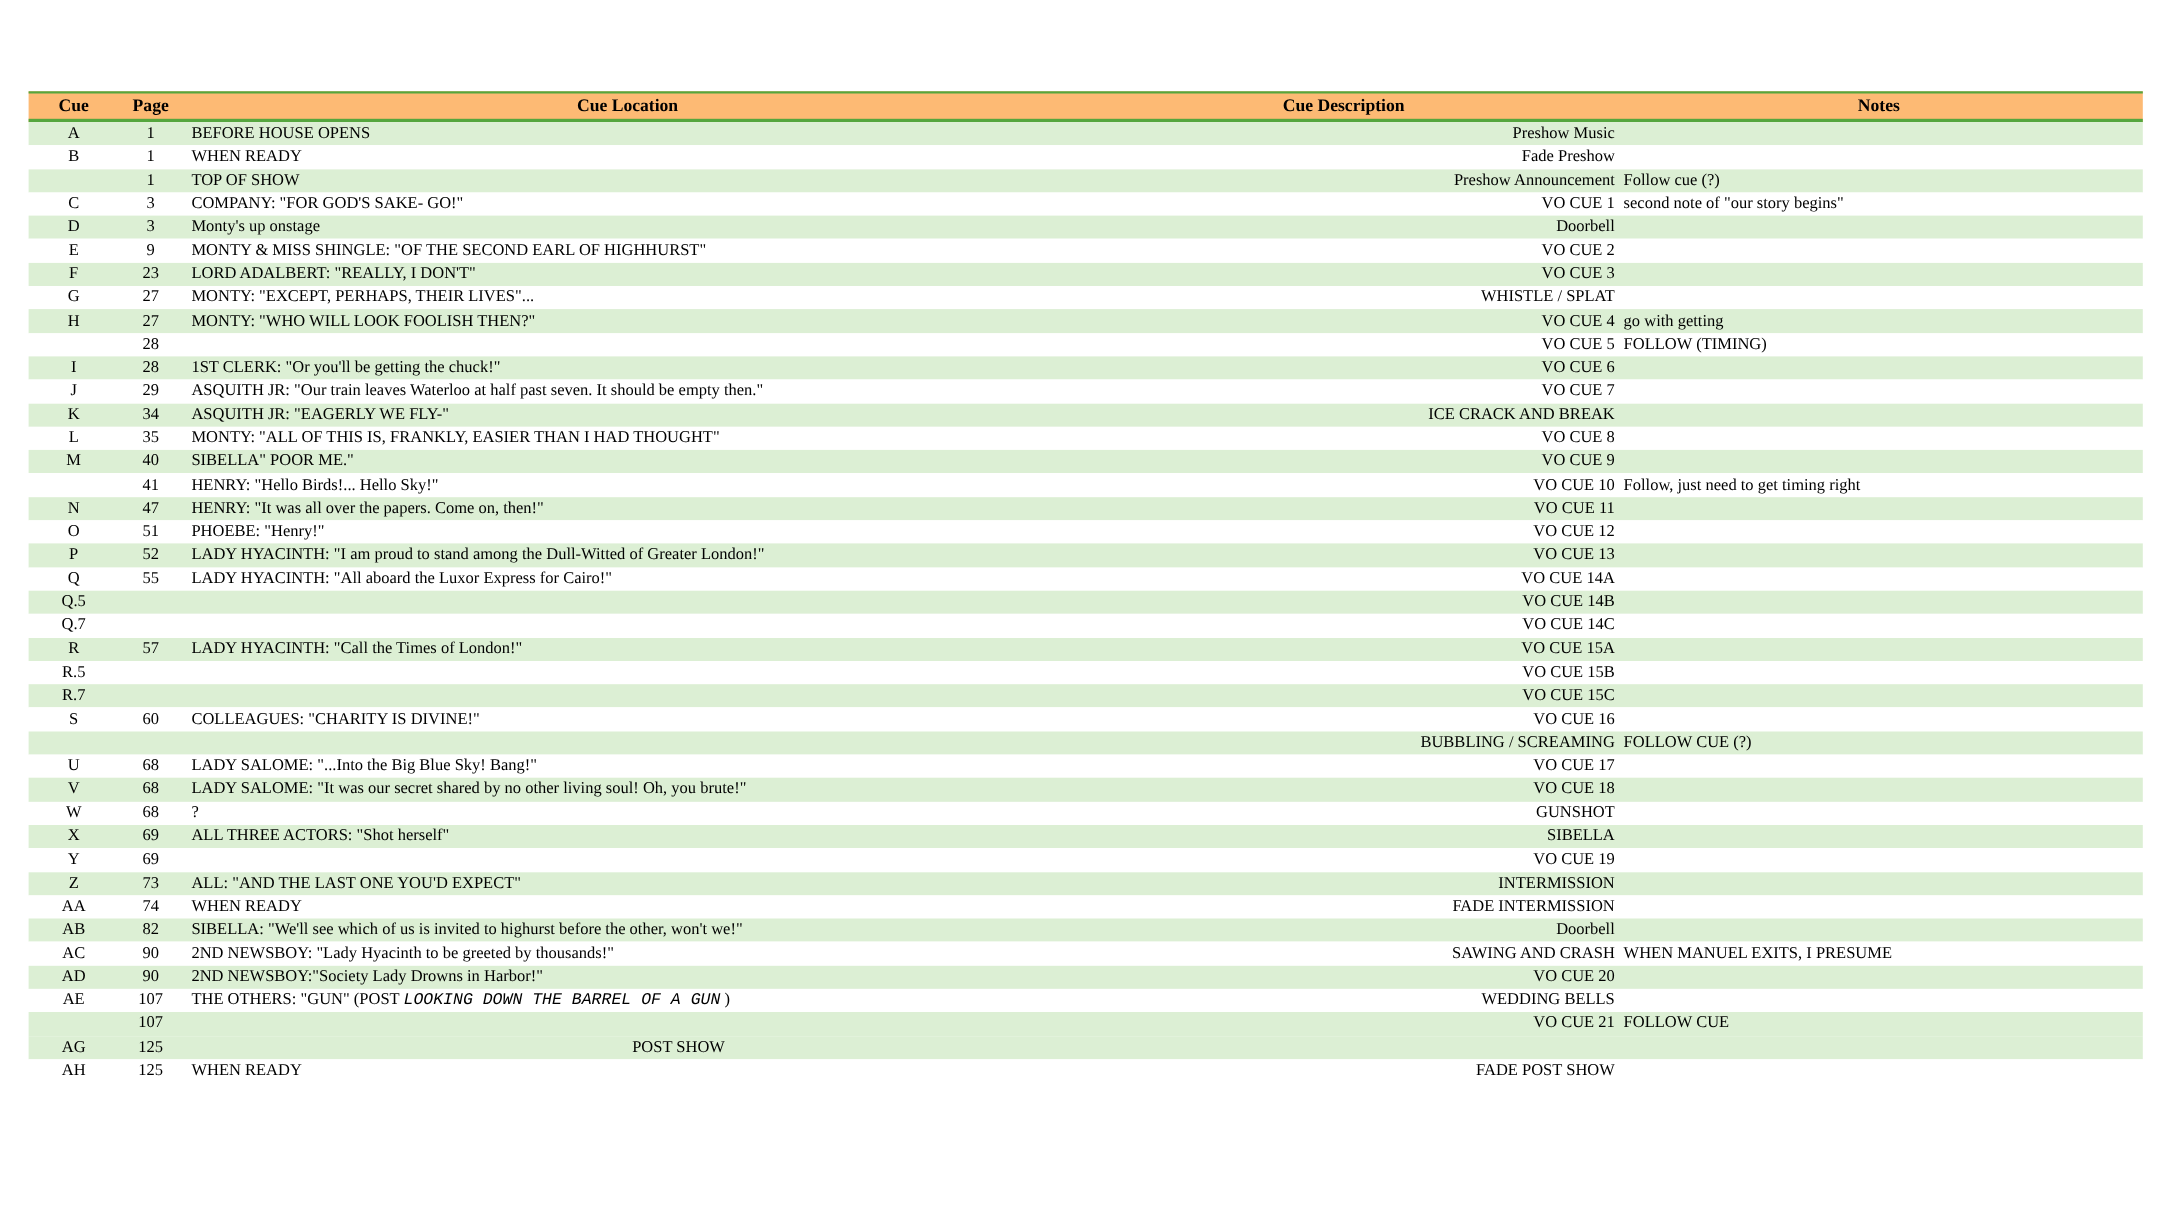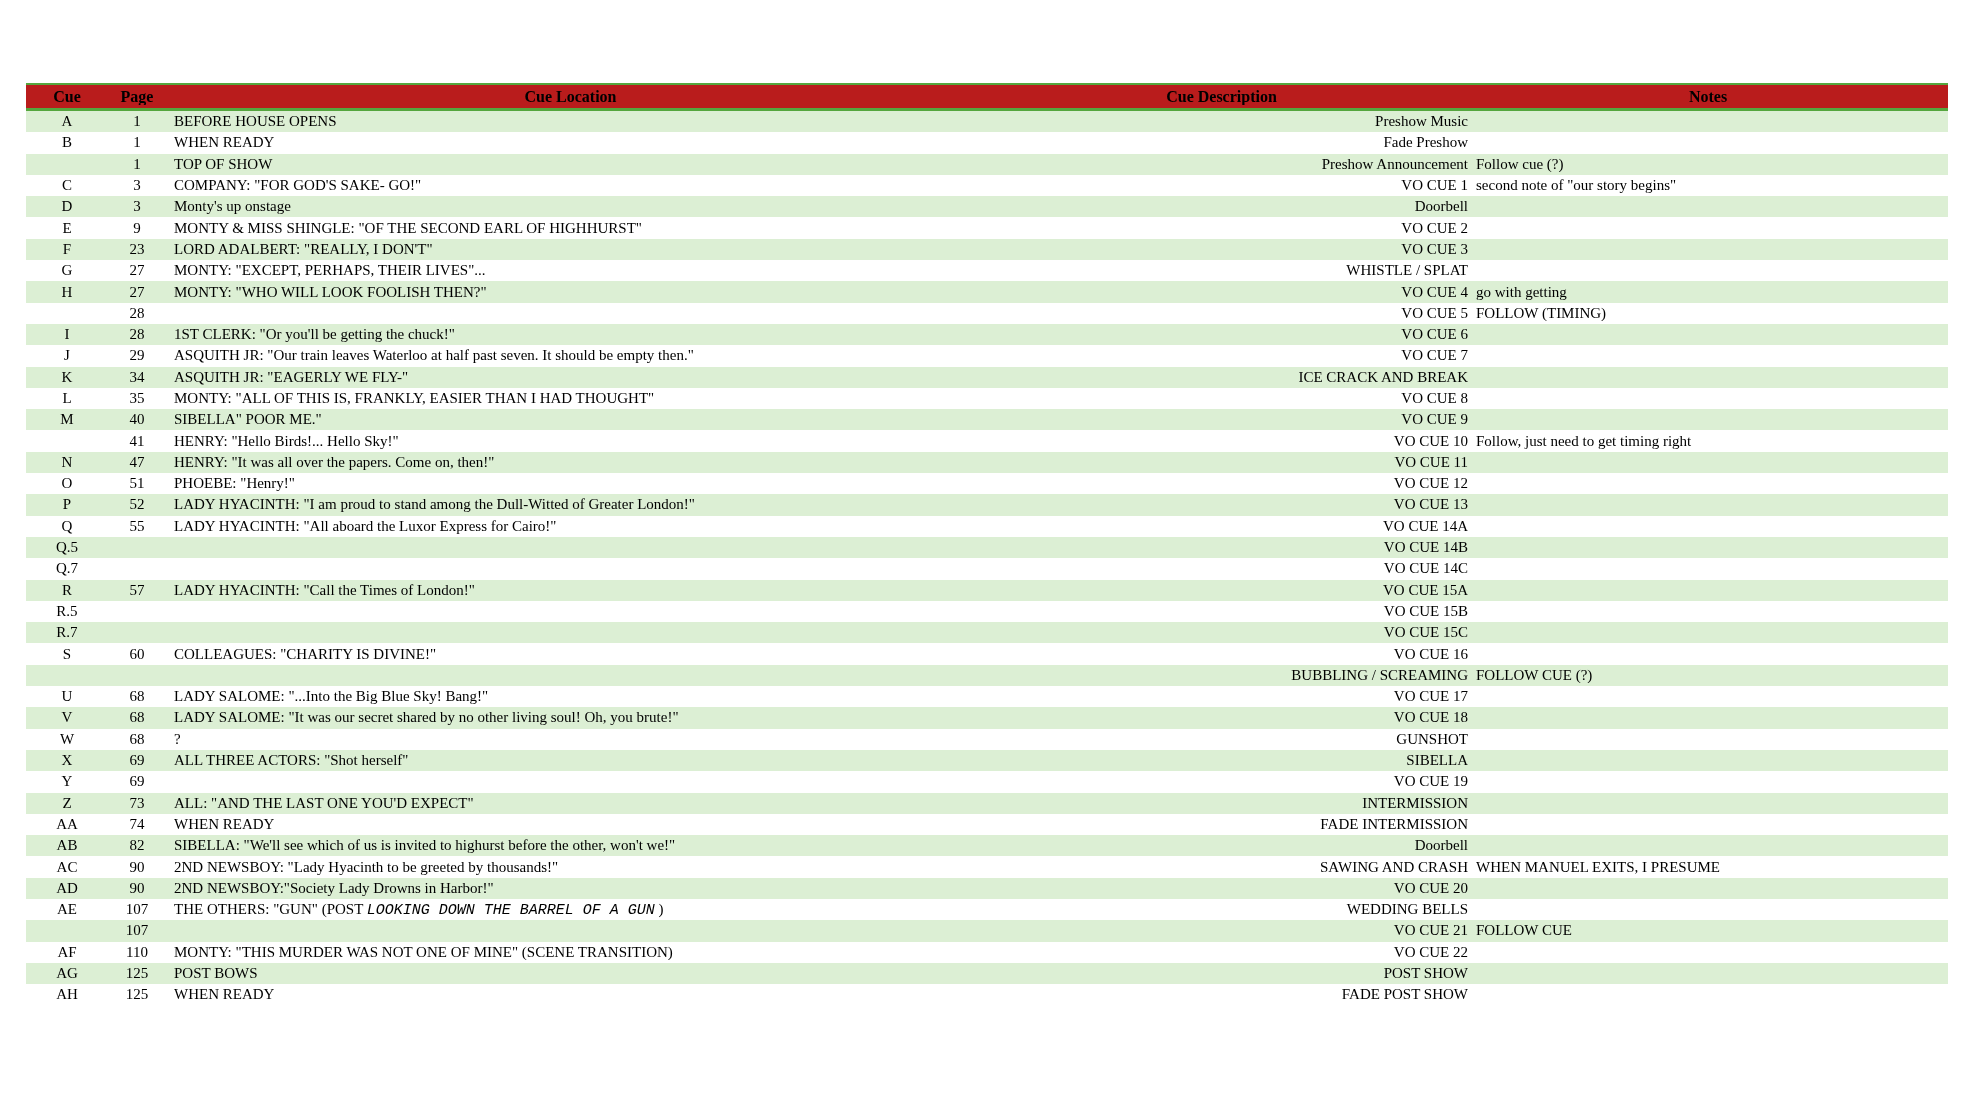--- a/index.html
+++ b/index.html
@@ -6,21 +6,21 @@
   body{
     width:1976px;height:1112px;position:relative;background:#ffffff;
     font-family:"Liberation Serif", serif;color:#000;
     overflow:hidden;
   }
   .sheet{position:absolute;left:26px;top:83px;width:1922px;}
   .hrow{
     display:flex;align-items:center;height:23px;
     border-top:2px solid var(--line,#55a63e);
     border-bottom:3px solid var(--line,#55a63e);
-    font-weight:bold;font-size:16px;background:#b91c1c;
+    font-weight:bold;font-size:16px;background:#fdba74;
   }
   .row{display:flex;align-items:center;height:21.3px;font-size:15px;background:#fff;}
   .row.alt{background:var(--stripe,#dcefd4);}
   .cell{box-sizing:border-box;overflow:hidden;white-space:nowrap;line-height:1;}
   .c-cue{width:82px;text-align:center;}
   .c-page{width:58px;text-align:center;}
   .c-loc{width:809px;padding-left:8px;text-align:left;}
   .c-desc{width:493px;padding-left:8px;text-align:right;}
   .c-notes{width:480px;padding-left:8px;text-align:left;}
   .hcell.c-loc,.hcell.c-desc,.hcell.c-notes{text-align:center;padding-left:0;}
@@ -304,31 +304,23 @@
         <div class="cell c-desc">WEDDING BELLS</div>
         <div class="cell c-notes"></div>
       </div>
       <div class="row alt">
         <div class="cell c-cue"></div>
         <div class="cell c-page">107</div>
         <div class="cell c-loc"></div>
         <div class="cell c-desc">VO CUE 21</div>
         <div class="cell c-notes">FOLLOW CUE</div>
       </div>
-      <div class="row">
-        <div class="cell c-cue">AF</div>
-        <div class="cell c-page">110</div>
-        <div class="cell c-loc">MONTY: "THIS MURDER WAS NOT ONE OF MINE" (SCENE TRANSITION)</div>
-        <div class="cell c-desc">VO CUE 22</div>
-        <div class="cell c-notes"></div>
-      </div>
       <div class="row alt">
         <div class="cell c-cue">AG</div>
         <div class="cell c-page">125</div>
-        <div class="cell c-loc">POST BOWS</div>
         <div class="cell c-desc">POST SHOW</div>
         <div class="cell c-notes"></div>
       </div>
       <div class="row">
         <div class="cell c-cue">AH</div>
         <div class="cell c-page">125</div>
         <div class="cell c-loc">WHEN READY</div>
         <div class="cell c-desc">FADE POST SHOW</div>
         <div class="cell c-notes"></div>
       </div>

